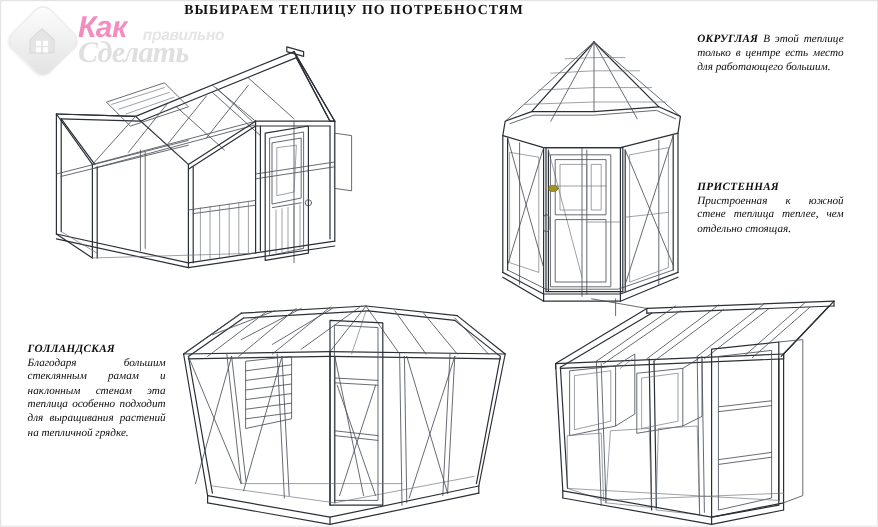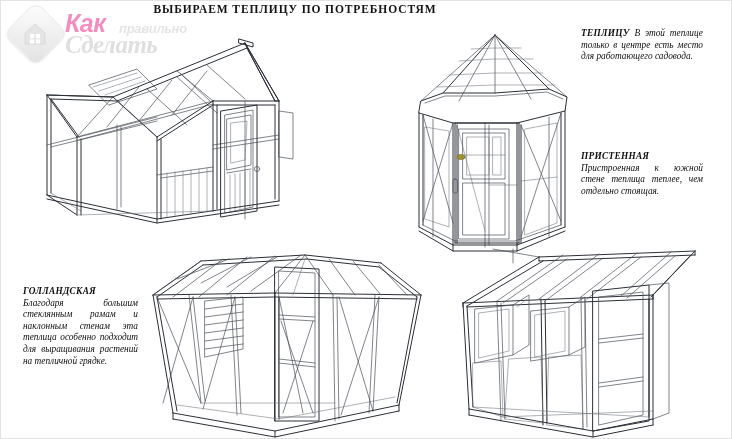--- a/index.html
+++ b/index.html
@@ -159,21 +159,21 @@
       <rect x="7" y="17.4" width="4.2" height="4.2" fill="#ffffff" stroke="none"></rect>
       <rect x="12.8" y="17.4" width="4.2" height="4.2" fill="#ffffff" stroke="none"></rect>
     </svg>
     <div class="logo-text-1">Как</div>
     <div class="logo-text-2">правильно</div>
     <div class="logo-text-3">Сделать</div>
   </div>
 
 
   <div class="caption" id="caption-round">
-    <span class="lead">ТЕПЛИЦУ</span><span> В этой теплице только в центре есть место для работающего садовода.</span>
+    <span class="lead">ОКРУГЛАЯ</span><span> В этой теплице только в центре есть место для работающего большим.</span>
   </div>
 
   <div class="caption" id="caption-dutch">
     <span class="lead">ГОЛЛАНДСКАЯ</span><span> Благодаря большим стеклянным рамам и наклонным стенам эта теплица особенно подходит для выращивания растений на тепличной грядке.</span>
   </div>
 
   <div class="caption" id="caption-lean">
     <span class="lead">ПРИСТЕННАЯ</span><span> Пристроенная к южной стене теплица теплее, чем отдельно стоящая.</span>
   </div>
 

